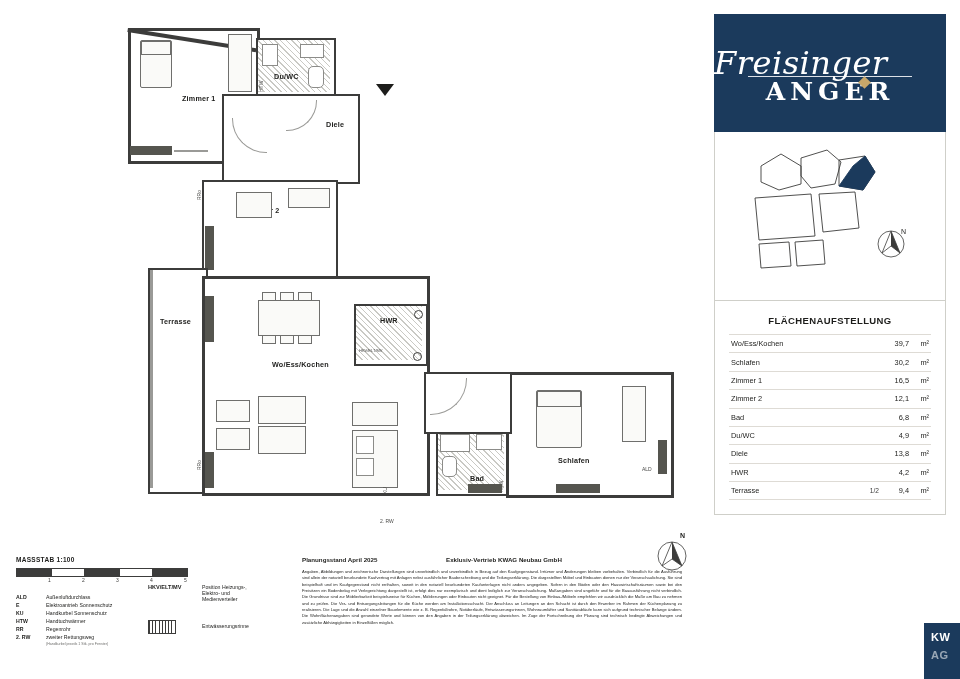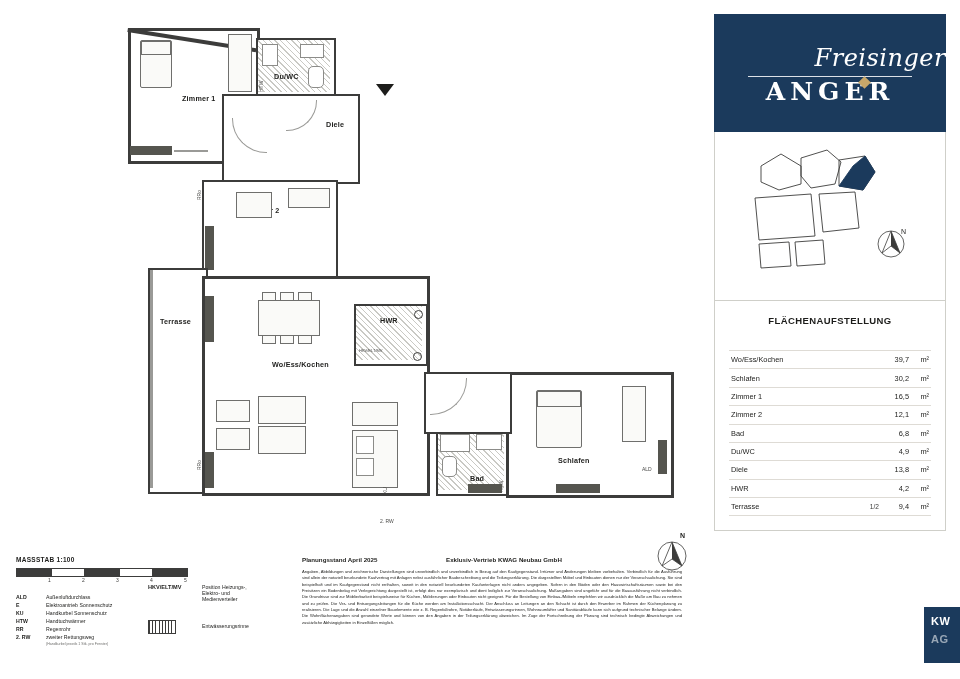--- a/index.html
+++ b/index.html
@@ -45,42 +45,42 @@
      background:repeating-linear-gradient(90deg,#3c3c3b 0 1px,#ffffff 1px 3.2px);border:.6px solid #3c3c3b;}
 
   
   .planstand{position:absolute;left:302px;top:556px;width:380px;}
   .planstand .hdr{font-size:6.2px;font-weight:700;display:flex;gap:18px;}
   .planstand .body{margin-top:6px;font-size:4.1px;line-height:1.55;text-align:justify;color:#1d1d1b;}
 
   
   .side{position:absolute;left:714px;top:14px;width:232px;height:651px;}
   .brand{position:relative;height:118px;background:#1b3a5c;}
-  .brand .b1{position:absolute;left:0;right:0;top:30px;text-align:right;font-family:"DejaVu Serif",serif;
-     font-style:italic;font-size:24px;color:#ffffff;letter-spacing:.5px;padding-left:44px;}
+  .brand .b1{position:absolute;left:0;right:0;top:30px;text-align:left;font-family:"DejaVu Serif",serif;
+     font-style:italic;font-size:32px;color:#ffffff;letter-spacing:.5px;}
   .brand .rule{position:absolute;left:34px;right:34px;top:62px;height:1px;background:#ffffff;opacity:.85;}
   .brand .b2{position:absolute;left:0;right:0;top:63px;text-align:center;font-family:"DejaVu Serif",serif;
      font-size:25px;letter-spacing:5px;color:#ffffff;font-weight:bold;}
   .brand .accent{position:absolute;left:146px;top:64px;width:9px;height:9px;background:#c7a76a;transform:rotate(45deg);}
 
   .unit{border:1px solid #cfcfc9;border-top:none;padding:16px 0 14px;text-align:center;background:#fff;}
   .unit .code{font-size:25px;font-weight:700;letter-spacing:1px;}
   .unit .meta{margin-top:9px;font-size:9.5px;font-weight:700;color:#1d1d1b;}
 
   .keyplan{position:relative;border:1px solid #cfcfc9;border-top:none;height:168px;background:#fff;}
   .areas{border:1px solid #cfcfc9;border-top:none;padding:14px 14px 14px;background:#fff;}
-  .areas h3{margin:0 0 24px 0;font-size:9.5px;font-weight:700;letter-spacing:.4px;text-align:center;}
+  .areas h3{margin:0 0 8px 0;font-size:9.5px;font-weight:700;letter-spacing:.4px;text-align:center;}
   .arow{display:flex;align-items:baseline;border-top:1px solid #dedbd5;padding:4.2px 2px;font-size:7.4px;}
   .arow:last-child{border-bottom:1px solid #dedbd5;}
   .arow .n{flex:1;}
   .arow .frac{width:18px;text-align:right;font-size:6.6px;color:#3c3c3b;}
   .arow .v{width:30px;text-align:right;}
   .arow .u{width:20px;text-align:right;color:#1d1d1b;}
 
-  .kwag{position:absolute;right:0;bottom:16px;width:36px;height:56px;background:#1b3a5c;color:#fff;}
+  .kwag{position:absolute;right:0;bottom:0;width:36px;height:56px;background:#1b3a5c;color:#fff;}
   .kwag .kw{position:absolute;left:7px;top:8px;font-size:11px;font-weight:700;letter-spacing:.5px;}
   .kwag .ag{position:absolute;left:7px;top:26px;font-size:11px;font-weight:700;letter-spacing:.5px;opacity:.55;}
 
   
   .compass{position:absolute;}
   .compass .n{position:absolute;font-size:7px;font-weight:700;}
 </style>
 </head>
 <body>
 

